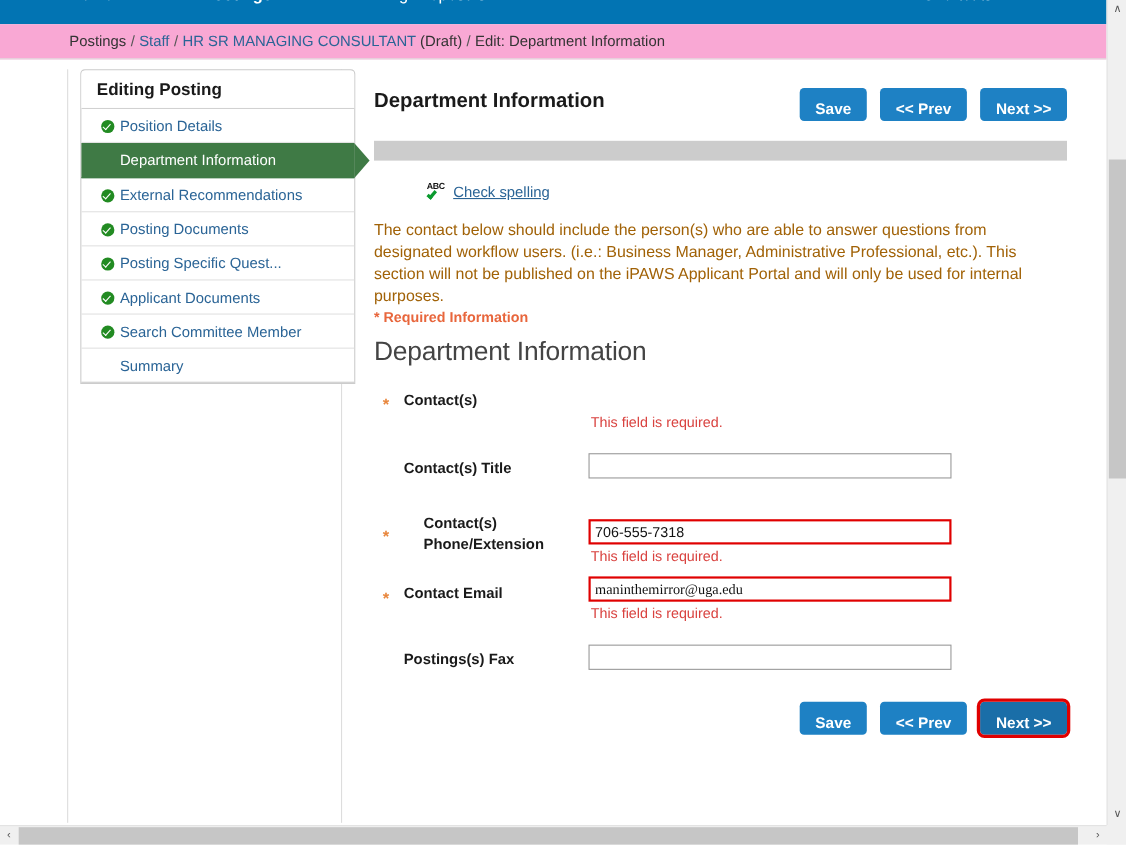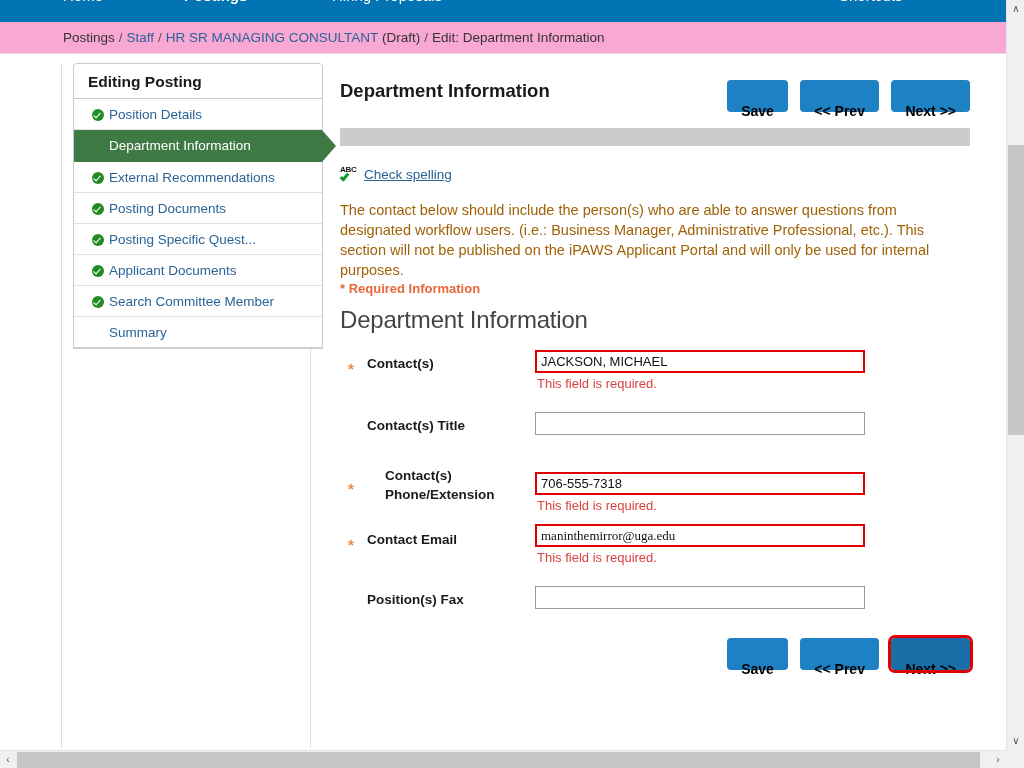--- a/index.html
+++ b/index.html
@@ -121,25 +121,25 @@
 
   .main-head { position: relative; height: 50px; }
   .page-title {
     position: absolute; left: 0; top: 10px;
     font-size: 18.5px; font-weight: bold; color: #1a1a1a;
   }
   .btn-row { position: absolute; right: 0; top: 10px; }
   .btn {
     display: inline-block;
     background: #1e81c4;
-    color: #000000;
+    color: #ffffff;
     border: none;
     border-radius: 4px;
     font-size: 14px; font-weight: bold;
-    padding: 16px 14px;
+    padding: 4px 14px;
     height: 30px; line-height: 30px;
     margin-left: 8px;
     cursor: pointer;
     font-family: "Liberation Sans", sans-serif;
     vertical-align: top;
   }
   .btn.focused {
     background: #1a6ea8;
     outline: 3px solid #e00000;
     outline-offset: 0px;
@@ -148,20 +148,21 @@
   .grey-bar {
     height: 18px;
     background: #cccccc;
     margin-top: 8px;
   }
 
   .spell {
     margin-top: 20px;
     font-size: 13.5px;
     height: 18px;
+    margin-left: 48px;
   }
   .spell .abc-ico {
     display: inline-block;
     position: relative;
     width: 20px; height: 16px;
     vertical-align: -3px;
     margin-right: 4px;
   }
   .spell .abc-ico .abc-txt {
     position: absolute; left: 0; top: -1px;
@@ -376,21 +377,20 @@
     <div class="desc">The contact below should include the person(s) who are able to answer questions from designated workflow users. (i.e.: Business Manager, Administrative Professional, etc.). This section will not be published on the iPAWS Applicant Portal and will only be used for internal purposes.</div>
     <div class="req-note">* Required Information</div>
 
     <div class="section-title">Department Information</div>
 
     <div class="form">
 
       <div class="frow r1">
         <span class="star">*</span>
         <span class="flabel">Contact(s)</span>
-        <input class="finput err" type="text" value="JACKSON, MICHAEL" style="">
         <span class="errmsg">This field is required.</span>
       </div>
 
       <div class="frow r2">
         <span class="flabel">Contact(s) Title</span>
         <input class="finput" type="text" value="" style="">
       </div>
 
       <div class="frow r3">
         <span class="star" style="top:18px;">*</span>
@@ -400,21 +400,21 @@
       </div>
 
       <div class="frow r4">
         <span class="star" style="top:12px;">*</span>
         <span class="flabel" style="top:6px;">Contact Email</span>
         <input class="finput err" type="text" style="top: 0px; font-family: Liberation Serif, serif;" value="maninthemirror@uga.edu">
         <span class="errmsg" style="top:26px;">This field is required.</span>
       </div>
 
       <div class="frow r5">
-        <span class="flabel">Position(s) Fax</span>
+        <span class="flabel">Postings(s) Fax</span>
         <input class="finput" type="text" value="" style="">
       </div>
 
       <div class="form-foot">
         <div class="btn-row2">
           <button class="btn">Save</button>
           <button class="btn">&lt;&lt; Prev</button>
           <button class="btn focused">Next &gt;&gt;</button>
         </div>
       </div>

